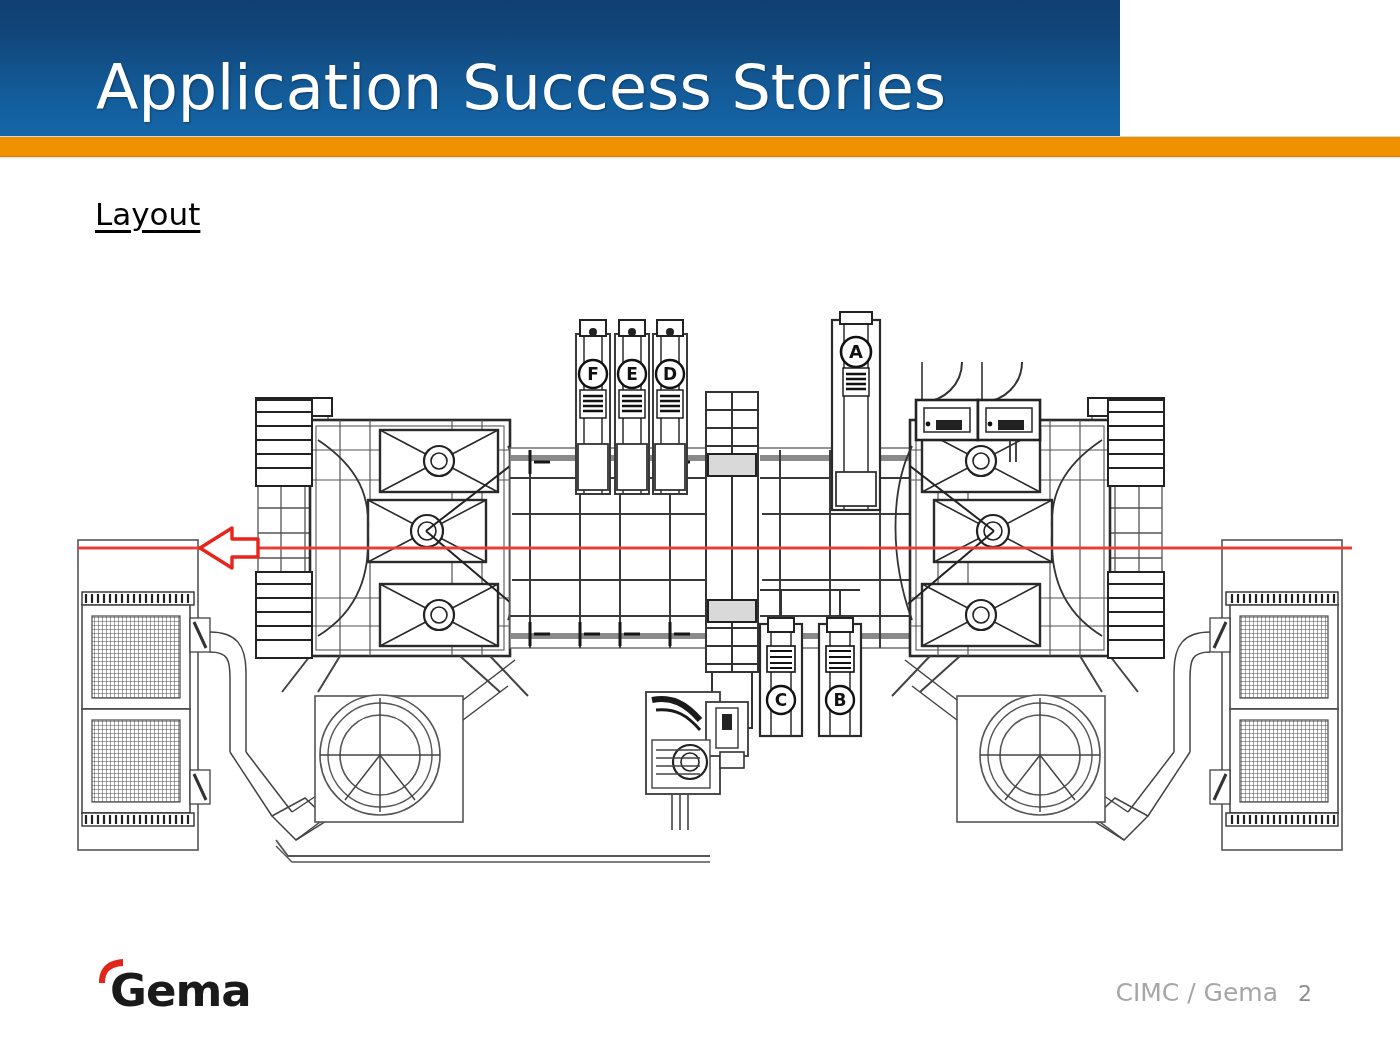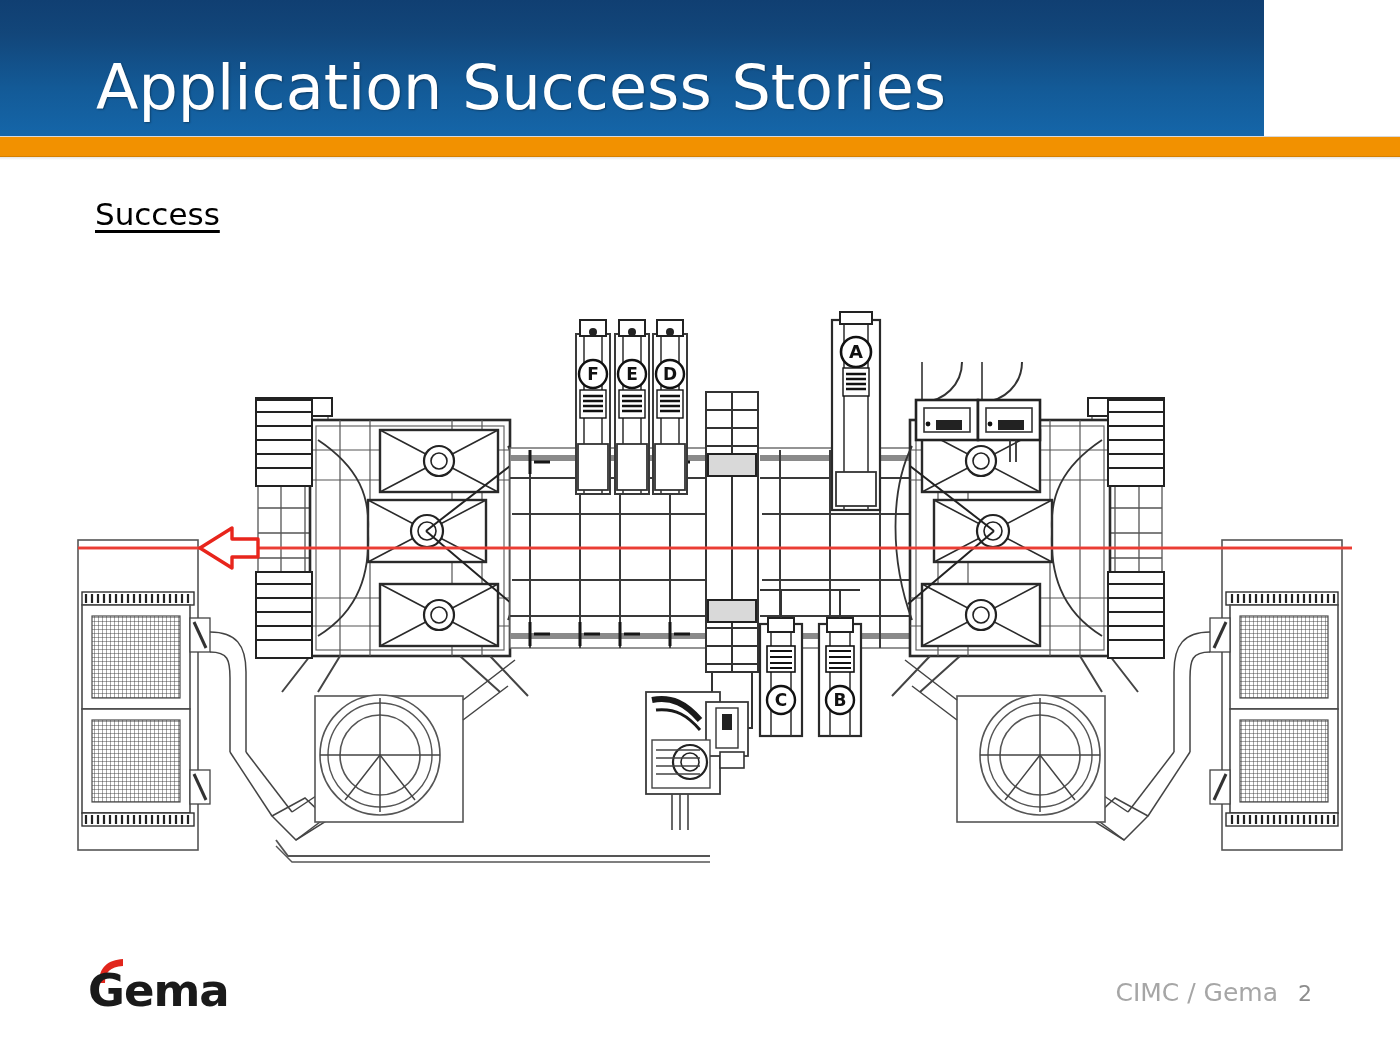--- a/index.html
+++ b/index.html
@@ -13,21 +13,21 @@
     height: 1050px;
     position: relative;
     overflow: hidden;
     font-family: "DejaVu Sans", "Liberation Sans", sans-serif;
   }
 
   
   .slide-header {
     position: absolute;
     left: 0; top: 0;
-    width: 1264px;
+    width: 1120px;
     height: 136px;
     background: linear-gradient(to bottom, #0f3d70 0%, #124777 28%, #14year 0%, #135f9e 78%, #1566a9 100%);
     background: linear-gradient(to bottom, #103f72 0%, #12467a 25%, #135a97 65%, #1566a9 100%);
   }
   .header-title {
     position: absolute;
     left: 96px;
     top: 52px;
     font-size: 62px;
     line-height: 72px;
@@ -76,21 +76,21 @@
   
   .logo {
     position: absolute;
     left: 88px;
     top: 958px;
     width: 135px;
     height: 58px;
   }
   .logo-text {
     position: absolute;
-    left: 0;
+    left: 22px;
     top: 6px;
     font-size: 45px;
     font-weight: bold;
     color: #1a1a1a;
     letter-spacing: -1px;
     font-family: "DejaVu Sans", "Liberation Sans", sans-serif;
   }
   .logo-swoosh {
     position: absolute;
     left: 8px;
@@ -114,21 +114,21 @@
 </style>
 </head>
 <body>
 
 <div class="slide-header">
   <div class="header-title">Application Success Stories</div>
 </div>
 <div class="header-rule"></div>
 <div class="header-rule-shadow"></div>
 
-<div class="section-label">Success</div>
+<div class="section-label">Layout</div>
 
 <div class="drawing-wrap">
 <svg width="1300" height="580" viewBox="0 0 1300 580" xmlns="http://www.w3.org/2000/svg">
   <defs>
     <pattern id="mesh" width="4" height="4" patternUnits="userSpaceOnUse">
       <path d="M0 0 H4 M0 0 V4" stroke="#3a3a3a" stroke-width="0.9" fill="none"></path>
     </pattern>
     <pattern id="mesh2" width="3" height="3" patternUnits="userSpaceOnUse">
       <path d="M0 0 H3 M0 0 V3" stroke="#444" stroke-width="0.8" fill="none"></path>
     </pattern>

